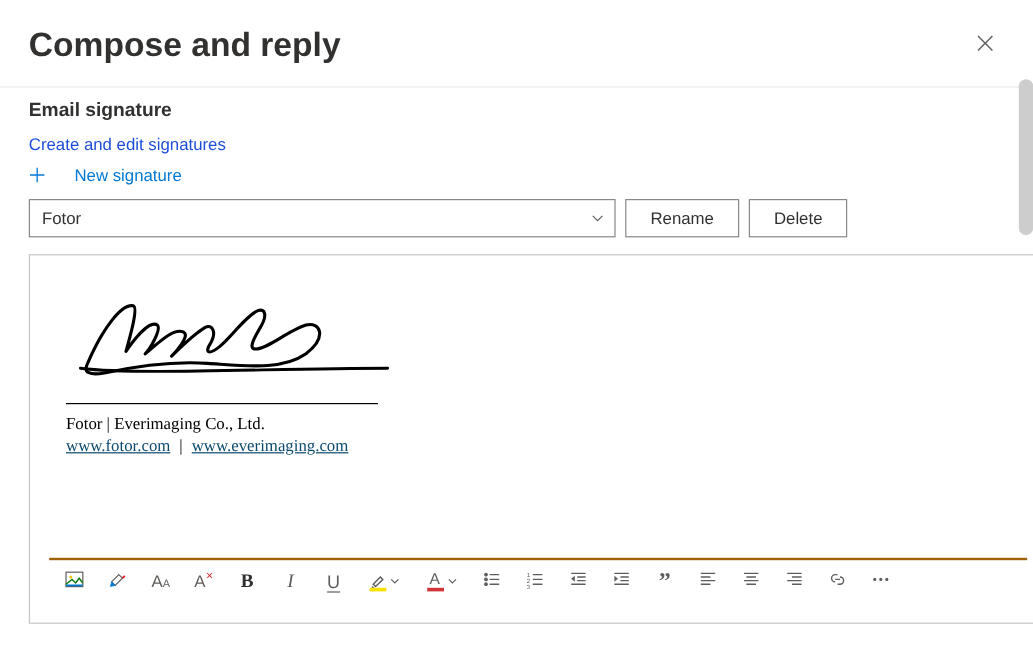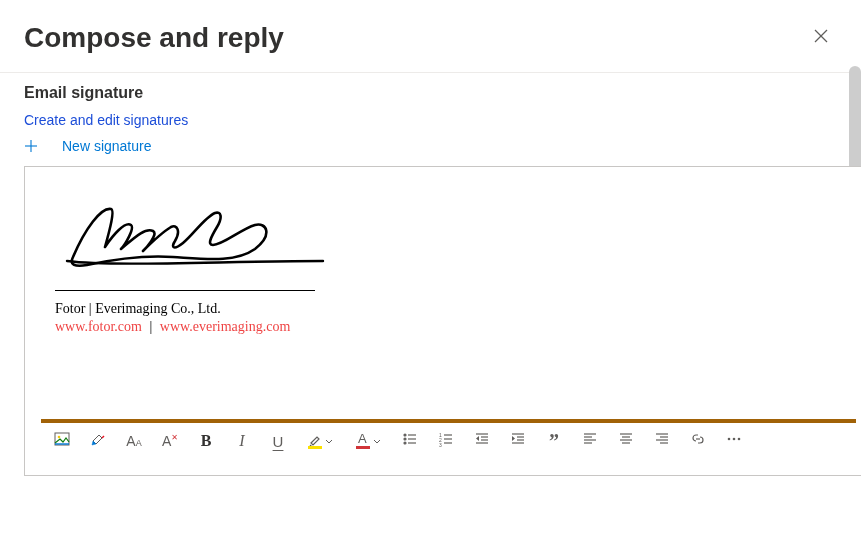--- a/index.html
+++ b/index.html
@@ -170,30 +170,31 @@
     color: #000;
     margin: 0 0 2px 0;
   }
 
   .sig-line2 {
     font-family: Georgia, "Times New Roman", serif;
     font-size: 14px;
     margin: 0;
   }
   .sig-line2 a {
-    color: #ef4444;
+    color: #0c4a6e;
+    text-decoration: underline;
     cursor: pointer;
   }
   .sig-line2 .sep {
     color: #000;
     margin: 0 4px;
   }
 
   .editor-toolbar {
-    border-top: 4px solid #a16207;
+    border-top: 2px solid #a16207;
     padding: 6px 10px;
     display: flex;
     align-items: center;
     gap: 14px;
   }
 
   .tool-btn {
     width: 22px;
     height: 24px;
     display: flex;
@@ -307,20 +308,32 @@
     <div class="new-signature">
       <span class="plus">
         <svg viewBox="0 0 14 14" stroke="#0078d4" stroke-width="1.1" fill="none">
           <line x1="7" y1="1" x2="7" y2="13"></line>
           <line x1="1" y1="7" x2="13" y2="7"></line>
         </svg>
       </span>
       <span>New signature</span>
     </div>
 
+    <div class="row-controls">
+      <div class="dropdown">
+        <span>Fotor</span>
+        <span class="chevron">
+          <svg viewBox="0 0 12 12" stroke="currentColor" stroke-width="1" fill="none">
+            <polyline points="2,4 6,8 10,4"></polyline>
+          </svg>
+        </span>
+      </div>
+      <button class="btn">Rename</button>
+      <button class="btn">Delete</button>
+    </div>
 
     <div class="editor-container">
       <div class="editor-content">
 
         <div class="sig-image-wrap">
           <svg width="270" height="75" viewBox="0 0 270 75">
             <path d="M 18 58
                      C 30 30, 46 8, 56 10
                      C 60 11, 55 30, 50 48
                      C 58 36, 70 22, 76 26

